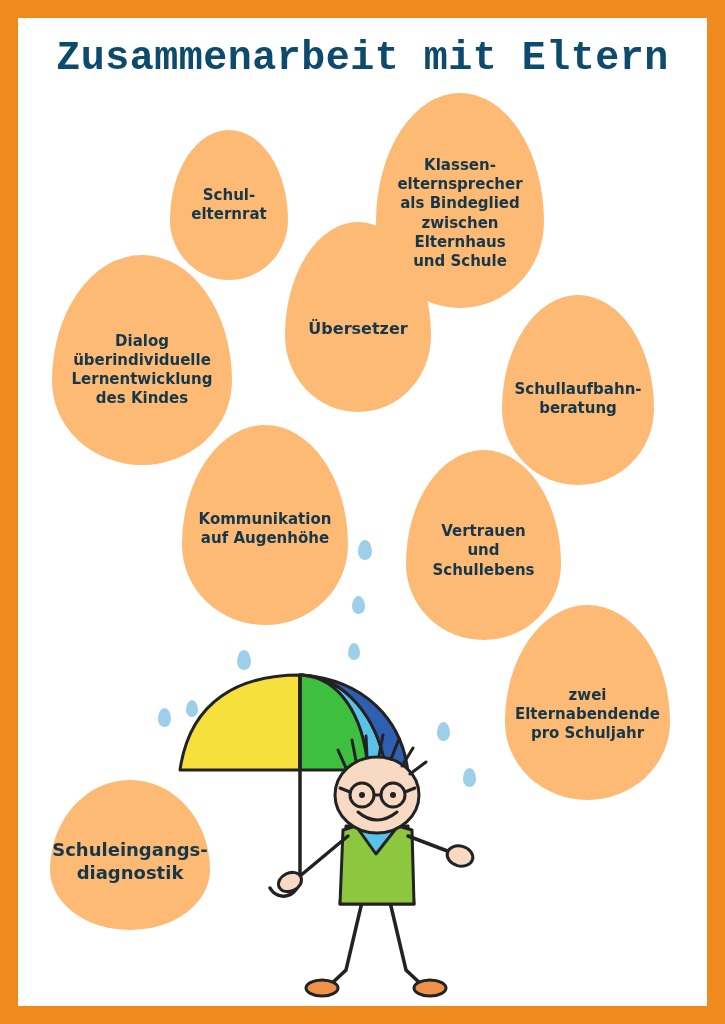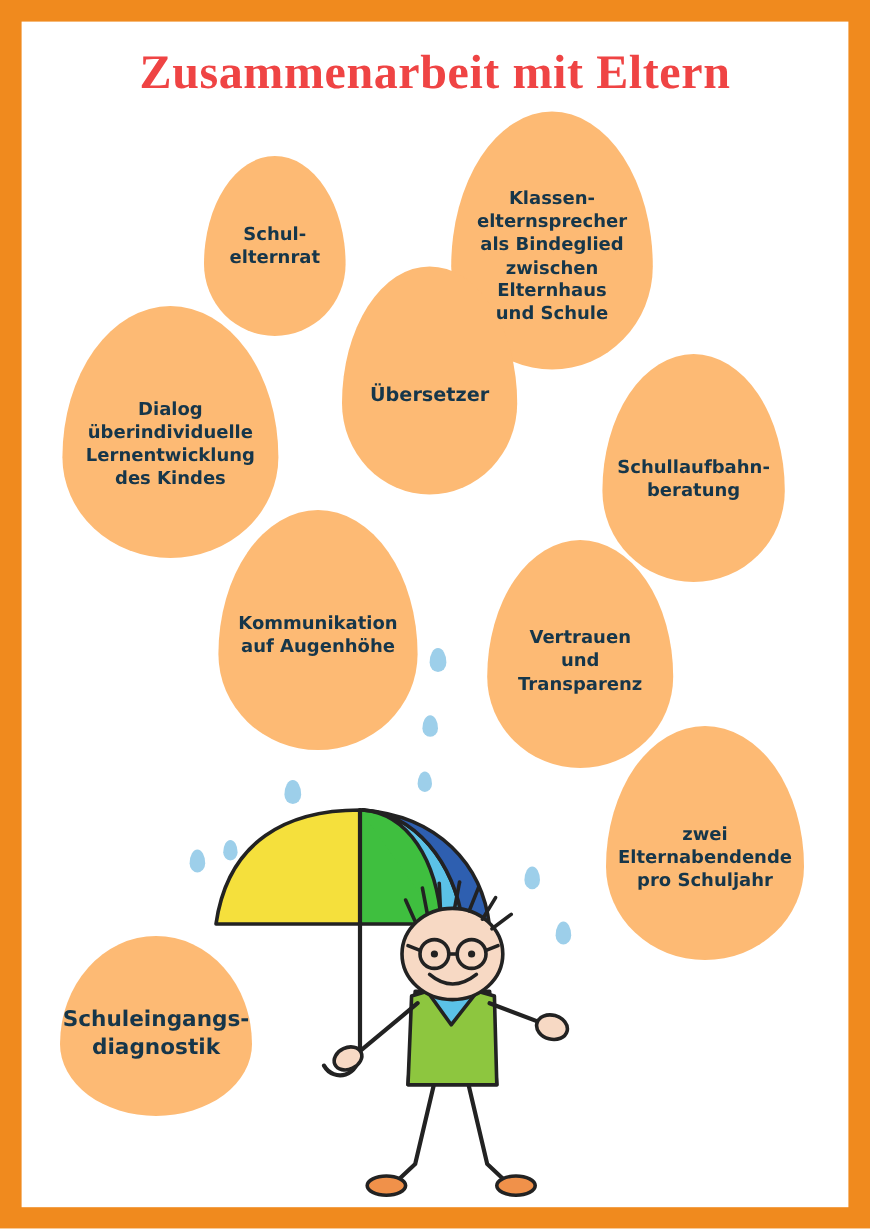--- a/index.html
+++ b/index.html
@@ -26,25 +26,25 @@
     box-sizing: border-box;
     border: 18px solid #F08A1E;
     pointer-events: none;
   }
   .title {
     position: absolute;
     left: 0;
     top: 36px;
     width: 725px;
     text-align: center;
-    font-family: Liberation Serif, serif;
+    font-family: Liberation Mono, monospace;
     font-weight: bold;
     font-size: 40px;
     letter-spacing: 0.5px;
-    color: #ef4444;
+    color: #0c4a6e;
     white-space: nowrap;
   }
   
   .drop {
     position: absolute;
     background: #fdba74;
     border-radius: 50% 50% 50% 50% / 60% 60% 40% 40%;
     display: flex;
     align-items: center;
     justify-content: center;
@@ -134,21 +134,21 @@
   </div>
 
   <div class="drop" style="left:182px; top:425px; width:166px; height:200px; font-size:15px;">
     <div class="drop-inner" style="white-space:pre-line; padding-top:8px;">Kommunikation
 auf Augenhöhe</div>
   </div>
 
   <div class="drop" style="left:406px; top:450px; width:155px; height:190px; font-size:15px;">
     <div class="drop-inner" style="white-space:pre-line; padding-top:12px;">Vertrauen
 und
-Transparenz</div>
+Schullebens</div>
   </div>
 
 
   <div class="drop" style="left:505px; top:605px; width:165px; height:195px; font-size:15px;text-align:center;">
     <div class="drop-inner" style="white-space:pre-line; padding-top:24px;">zwei
 Elternabendende
 pro Schuljahr</div>
   </div>
 
   <div class="drop" style="left:50px; top:780px; width:160px; height:150px; font-size:18px;">

